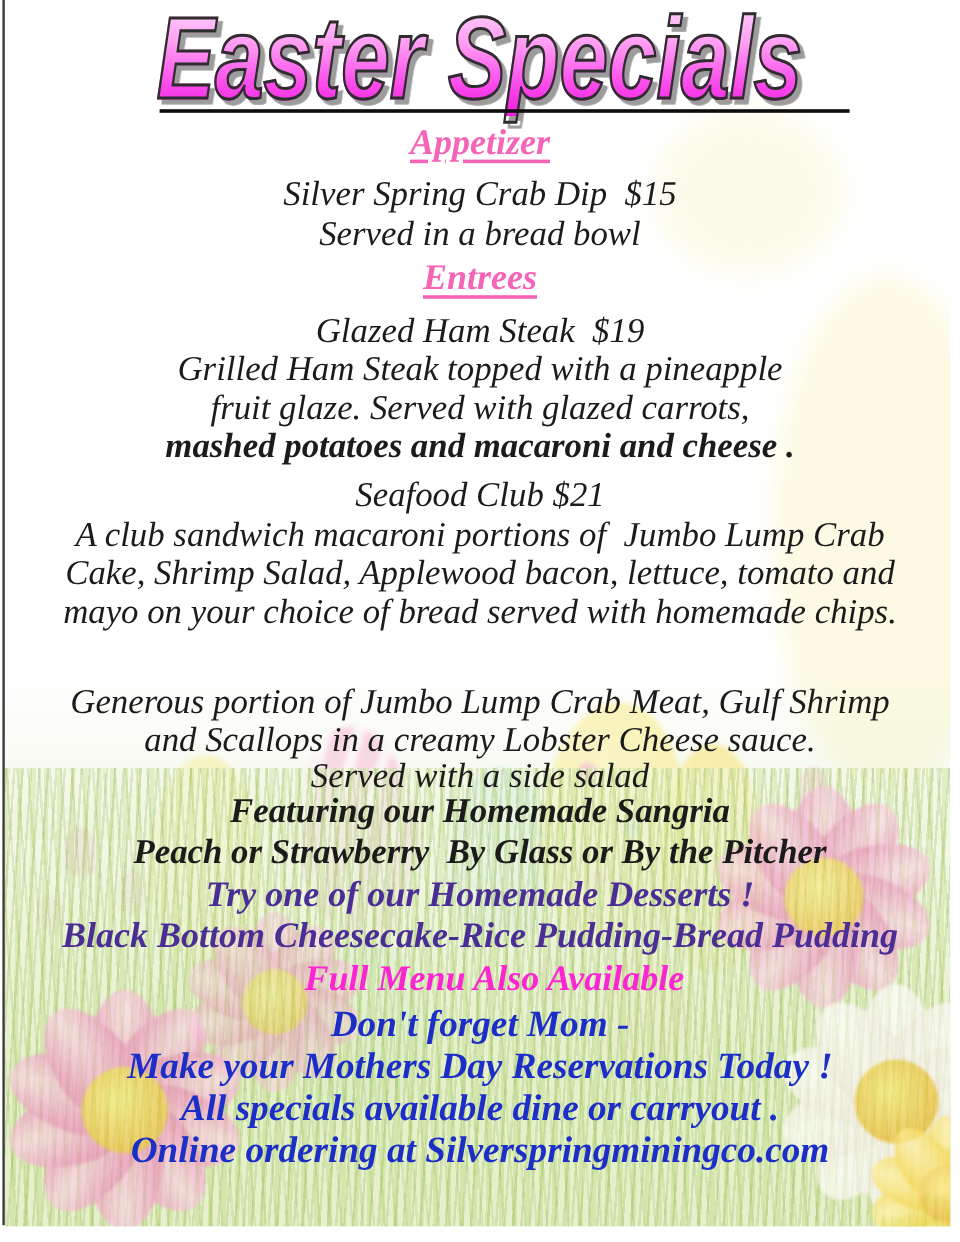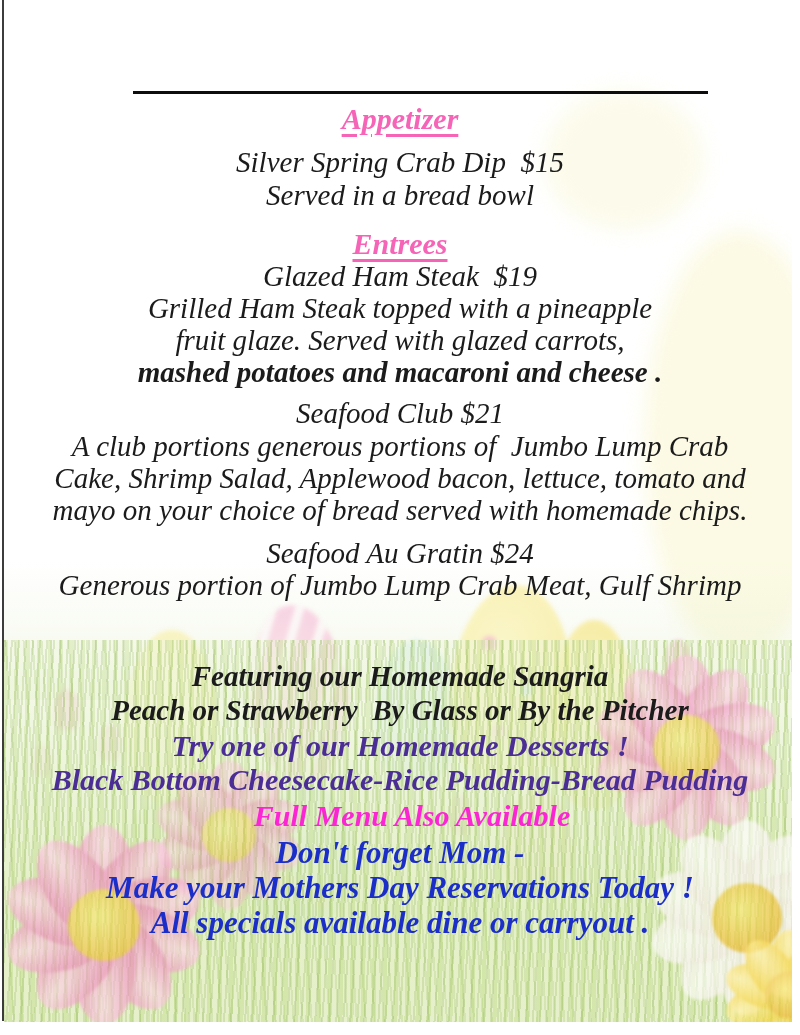--- a/index.html
+++ b/index.html
@@ -184,48 +184,53 @@
         <div class="petal p9"></div>
         <div class="petal p10"></div>
       <div class="center"></div>
     </div>
   </div>
 
   <div class="left-rule"></div>
 
   <div class="content">
 
+    <div class="title-wrap">
+      <span class="title-text">Easter Specials</span>
+    </div>
     <div class="title-rule"></div>
 
     <div class="line heading-pink" style="top:103px;">Appetizer</div>
 
     <div class="line item-name" style="top:147px;">Silver Spring Crab Dip  $15</div>
     <div class="line desc" style="top:180px;">Served in a bread bowl</div>
 
-    <div class="line heading-pink" style="top:216px;margin-top:12px;">Entrees</div>
+    <div class="line heading-pink" style="top:216px;">Entrees</div>
 
     <div class="line item-name" style="top:261px;">Glazed Ham Steak  $19</div>
     <div class="line desc" style="top:293px;">Grilled Ham Steak topped with a pineapple</div>
     <div class="line desc" style="top:325px;">fruit glaze. Served with glazed carrots,</div>
     <div class="line desc" style="top:357px;font-weight:bold;">mashed potatoes and macaroni and cheese .</div>
 
     <div class="line item-name" style="top:398px;">Seafood Club $21</div>
-    <div class="line desc" style="top:431px;">A club portions generous portions of  Jumbo Lump Crab</div>
+    <div class="line desc" style="top:431px;">A club sandwich macaroni portions of  Jumbo Lump Crab</div>
     <div class="line desc" style="top:463px;">Cake, Shrimp Salad, Applewood bacon, lettuce, tomato and</div>
     <div class="line desc" style="top:495px;">mayo on your choice of bread served with homemade chips.</div>
 
-    <div class="line item-name" style="top:538px;">Seafood Au Gratin $24</div>
     <div class="line desc" style="top:570px;">Generous portion of Jumbo Lump Crab Meat, Gulf Shrimp</div>
+    <div class="line desc" style="top:602px;">and Scallops in a creamy Lobster Cheese sauce.</div>
+    <div class="line desc" style="top:632px;">Served with a side salad</div>
 
     <div class="line black-bold" style="top:661px;">Featuring our Homemade Sangria</div>
     <div class="line black-bold" style="top:695px;">Peach or Strawberry  By Glass or By the Pitcher</div>
 
     <div class="line purple-bold" style="top:730px;">Try one of our Homemade Desserts !</div>
     <div class="line purple-bold" style="top:764px;">Black Bottom Cheesecake-Rice Pudding-Bread Pudding</div>
 
     <div class="line magenta-bold" style="top:800px;">Full Menu Also Available</div>
 
     <div class="line blue-bold" style="top:837px;">Don't forget Mom -</div>
     <div class="line blue-bold" style="top:872px;">Make your Mothers Day Reservations Today !</div>
     <div class="line blue-bold" style="top:907px;">All specials available dine or carryout .</div>
+    <div class="line blue-bold" style="top:942px;">Online ordering at Silverspringminingco.com</div>
 
   </div>
 </div>
 
 </body></html>

